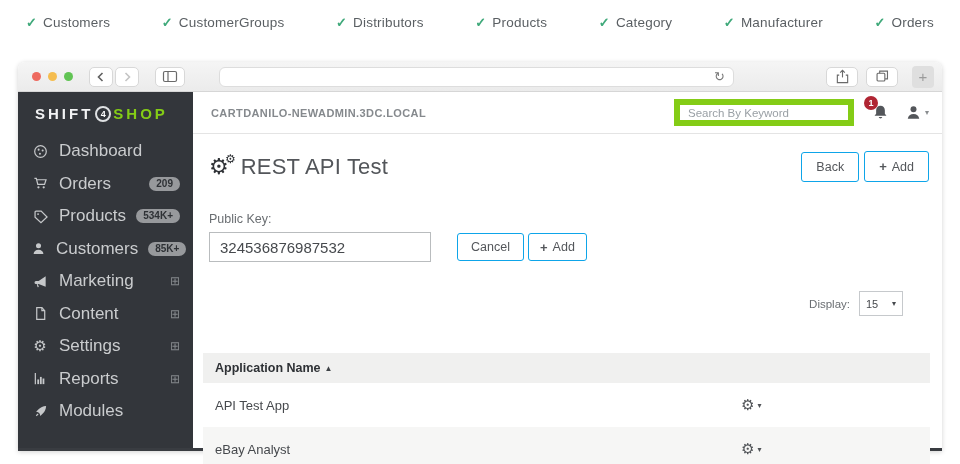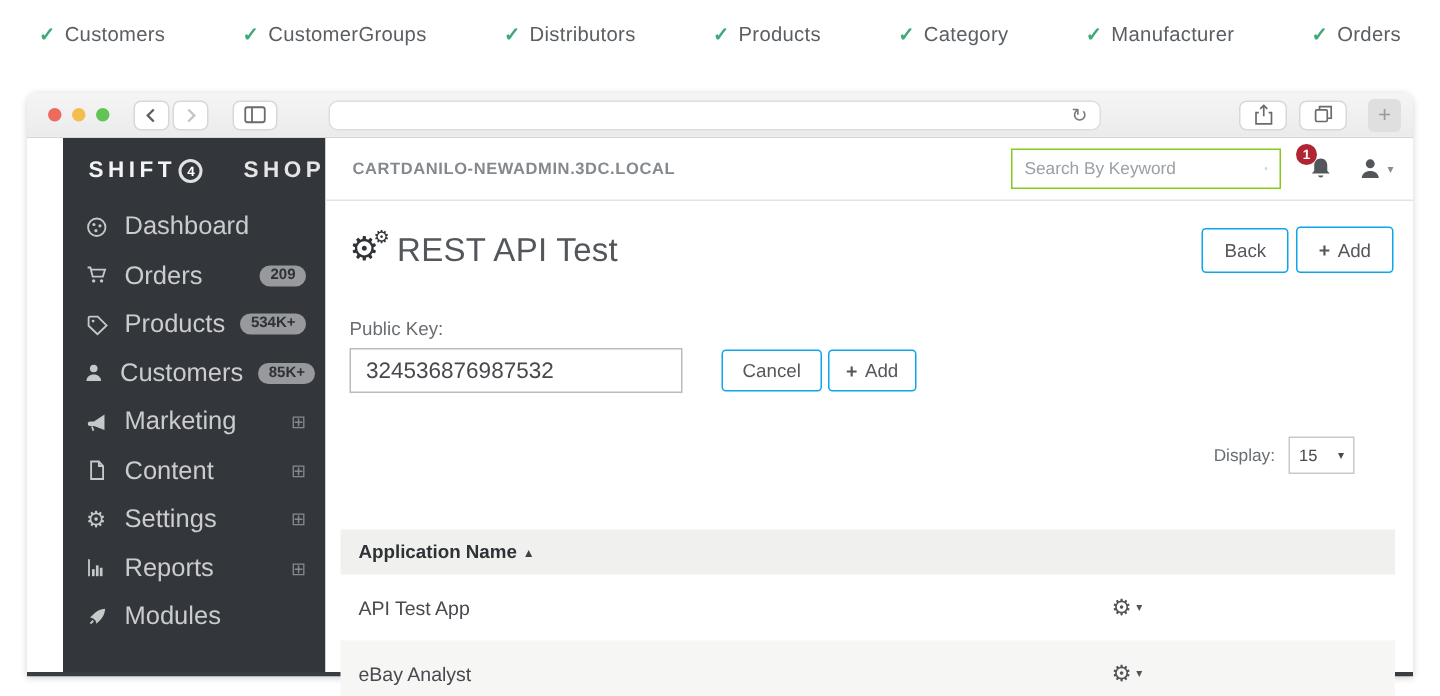--- a/index.html
+++ b/index.html
@@ -23,42 +23,42 @@
                 display:flex; align-items:center; justify-content:center; }
   .navgroup { display:flex; gap:2px; }
   .addr { flex:1; margin:0 84px 0 26px; background:#fff; border:1px solid #ddd; border-radius:6px; height:20px;
           display:flex; align-items:center; padding:0 8px; }
   .addr input { flex:1; border:none; outline:none; font-size:11px; color:#444; background:transparent; }
   .addr .refresh { color:#7b7b7b; font-size:13px; line-height:1; }
   .newtab { width:22px; height:22px; background:#dfdfdf; border-radius:4px; color:#9a9a9a; font-size:15px;
             display:flex; align-items:center; justify-content:center; margin-left:6px; }
 
   
-  .app { display:flex; height:356px;padding-left:24px; }
+  .app { display:flex; height:356px; }
 
   
   .sidebar { width:175px; background:#33363b; flex-shrink:0; }
   .logo { height:43px; display:flex; align-items:center; padding-left:17px; font-weight:700; font-size:15px; letter-spacing:3px; }
   .logo .p1 { color:#f2f3f4; }
   .logo .p4 { display:inline-flex; width:16px; height:16px; border:2px solid #dfe1e3; border-radius:50%;
               align-items:center; justify-content:center; font-size:9px; color:#fff; margin:0 2px; letter-spacing:0; }
-  .logo .p2 { color:#e5e5e5;margin-left:25px; }
+  .logo .p2 { color:#84cc16; }
   .menu-item { height:32.5px; display:flex; align-items:center; padding:0 13px; gap:10px; cursor:pointer; }
   .menu-item .mi-icon { width:18px; display:flex; justify-content:center; color:#c6c8ca; font-size:14px; }
   .menu-item .mi-label { font-size:17px; color:#caccce; }
   .badge { margin-left:auto; background:#97999c; color:#2e3135; border-radius:9px; padding:1px 7px 2px;
            font-size:10px; font-weight:700; }
   .expand { margin-left:auto; color:#85888c; font-size:12px; }
 
   
   .main { flex:1; background:#fff; position:relative; }
   .topbar { height:42px; border-bottom:1px solid #e4e4e4; display:flex; align-items:center; padding:0 13px 0 18px; }
   .domain { font-size:11px; font-weight:700; color:#85898d; letter-spacing:.4px; }
   .tb-spacer { flex:1; }
-  .searchbox { width:180px; height:27px; border:1px solid #84cc16; display:flex; align-items:center; padding:0 8px; gap:6px; background:#fff; }
+  .searchbox { width:180px; height:27px; border:6px solid #84cc16; display:flex; align-items:center; padding:0 8px; gap:6px; background:#fff; }
   .searchbox input { flex:1; border:none; outline:none; font-size:11.5px; color:#555; }
   .searchbox input::placeholder { color:#9aa0a5; }
   .bell-wrap { position:relative; margin:0 16px 0 18px; }
   .notif-badge { position:absolute; top:-8px; left:-8px; width:14px; height:14px; background:#b02533; color:#fff;
                  border-radius:50%; font-size:9px; font-weight:700; display:flex; align-items:center; justify-content:center; }
   .user-wrap { display:flex; align-items:center; gap:3px; }
   .caret { font-size:8px; color:#8a8d90; }
 
   .page-header { display:flex; align-items:center; padding:17px 13px 0 16px; }
   .gears { position:relative; margin-right:12px; color:#2f3236; }

